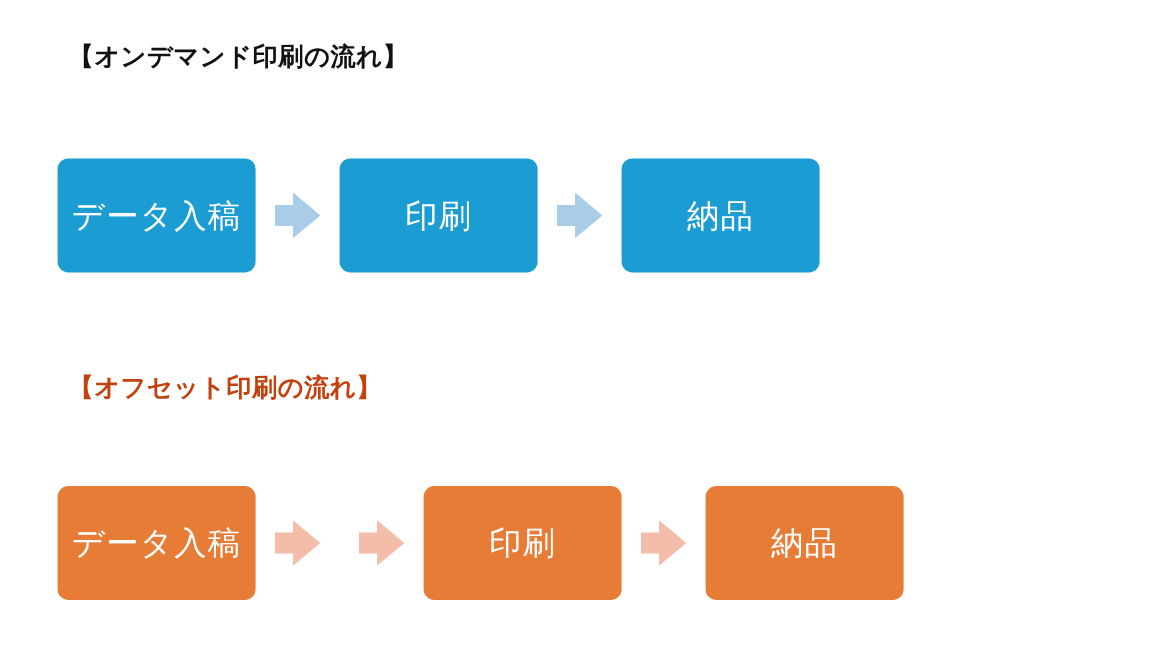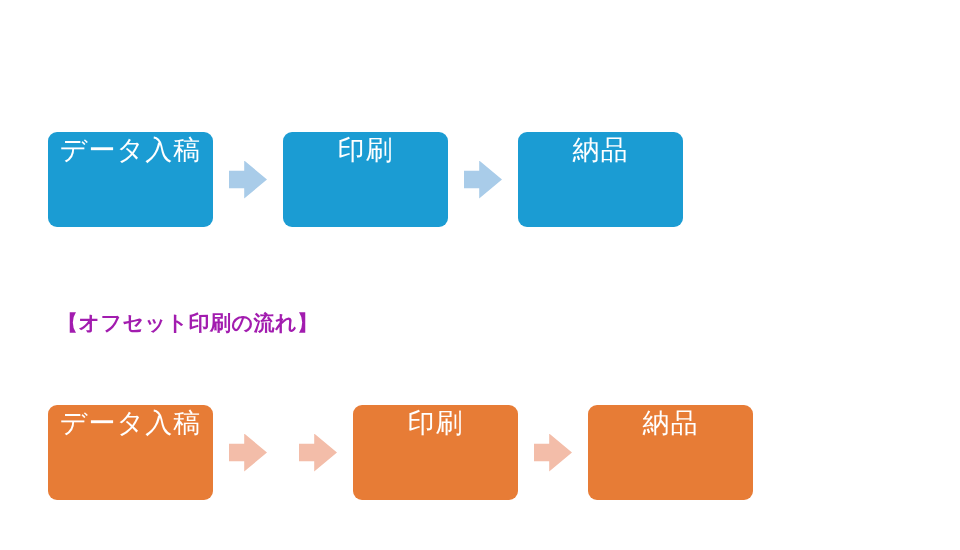--- a/index.html
+++ b/index.html
@@ -32,21 +32,21 @@
     display: flex;
     align-items: center;
   }
   .flow-row.r1 { top: 132px; }
   .flow-row.r2 { top: 405px; }
   .step-box {
     width: 165px;
     height: 95px;
     border-radius: 9px;
     display: flex;
-    align-items: flex-start;
+    align-items: center;
     justify-content: center;
     flex: 0 0 auto;
   }
   .step-label {
     font-size: 27px;
     letter-spacing: 1px;
     white-space: nowrap;
   }
   .flow-arrow {
     width: 38px;
@@ -54,36 +54,37 @@
     margin: 0 16px;
     flex: 0 0 auto;
     clip-path: polygon(0 27%, 40% 27%, 40% 0, 100% 50%, 40% 100%, 40% 73%, 0 73%);
   }
 </style>
 </head>
 <body>
 
 <div class="canvas" style="background: rgb(255, 255, 255);">
 
+  <h2 class="flow-title t1" style="color: rgb(17, 17, 17);">【オンデマンド印刷の流れ】</h2>
 
   <div class="flow-row r1">
     <div class="step-box" style="background: rgb(27, 156, 211);">
       <span class="step-label" style="color: rgb(255, 255, 255);">データ入稿</span>
     </div>
     <div class="flow-arrow" style="background: rgb(169, 204, 233);"></div>
     <div class="step-box" style="background: rgb(27, 156, 211);">
       <span class="step-label" style="color: rgb(255, 255, 255);">印刷</span>
     </div>
     <div class="flow-arrow" style="background: rgb(169, 204, 233);"></div>
     <div class="step-box" style="background: rgb(27, 156, 211);">
       <span class="step-label" style="color: rgb(255, 255, 255);">納品</span>
     </div>
   </div>
 
-  <h2 class="flow-title t2" style="color: #a21caf;">【オフセット印刷の流れ】</h2>
+  <h2 class="flow-title t2" style="color: #c2410c;">【オフセット印刷の流れ】</h2>
 
   <div class="flow-row r2">
     <div class="step-box" style="background: rgb(231, 124, 54);">
       <span class="step-label" style="color: rgb(255, 255, 255);">データ入稿</span>
     </div>
     <div class="flow-arrow" style="background: rgb(243, 189, 169);"></div>
     <div class="flow-arrow" style="background: rgb(243, 189, 169);"></div>
     <div class="step-box" style="background: rgb(231, 124, 54);">
       <span class="step-label" style="color: rgb(255, 255, 255);">印刷</span>
     </div>

